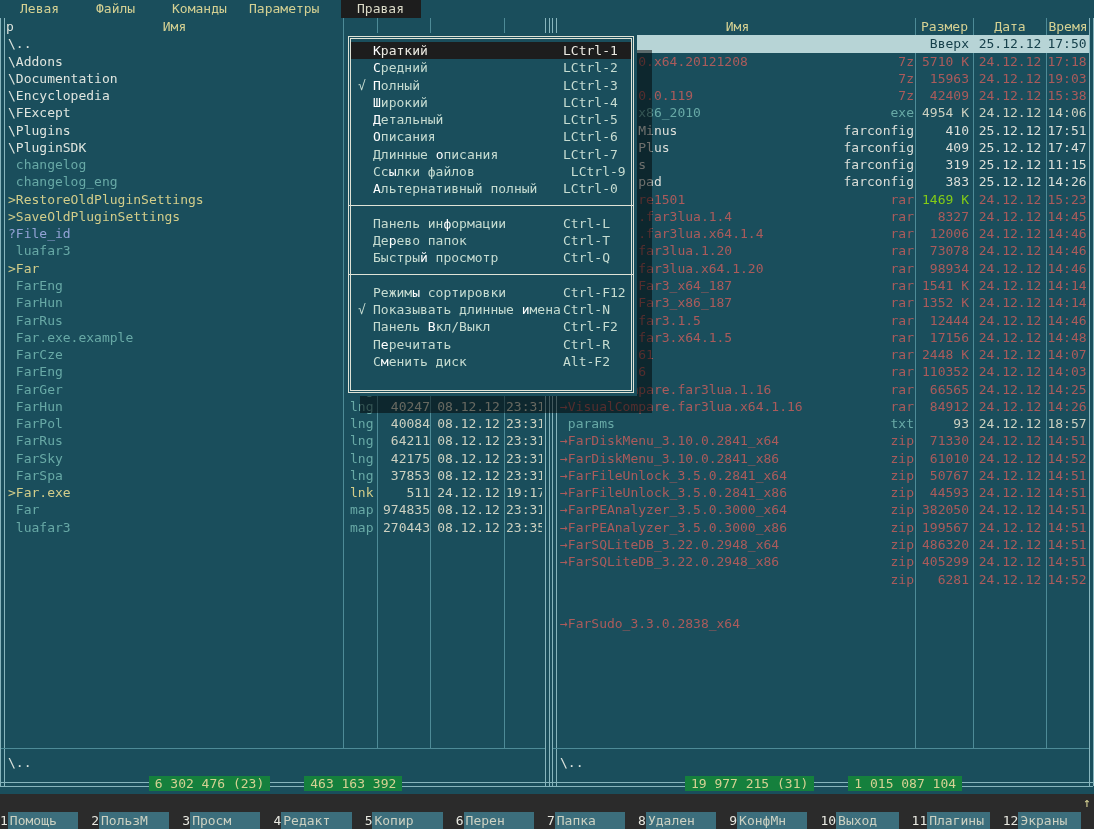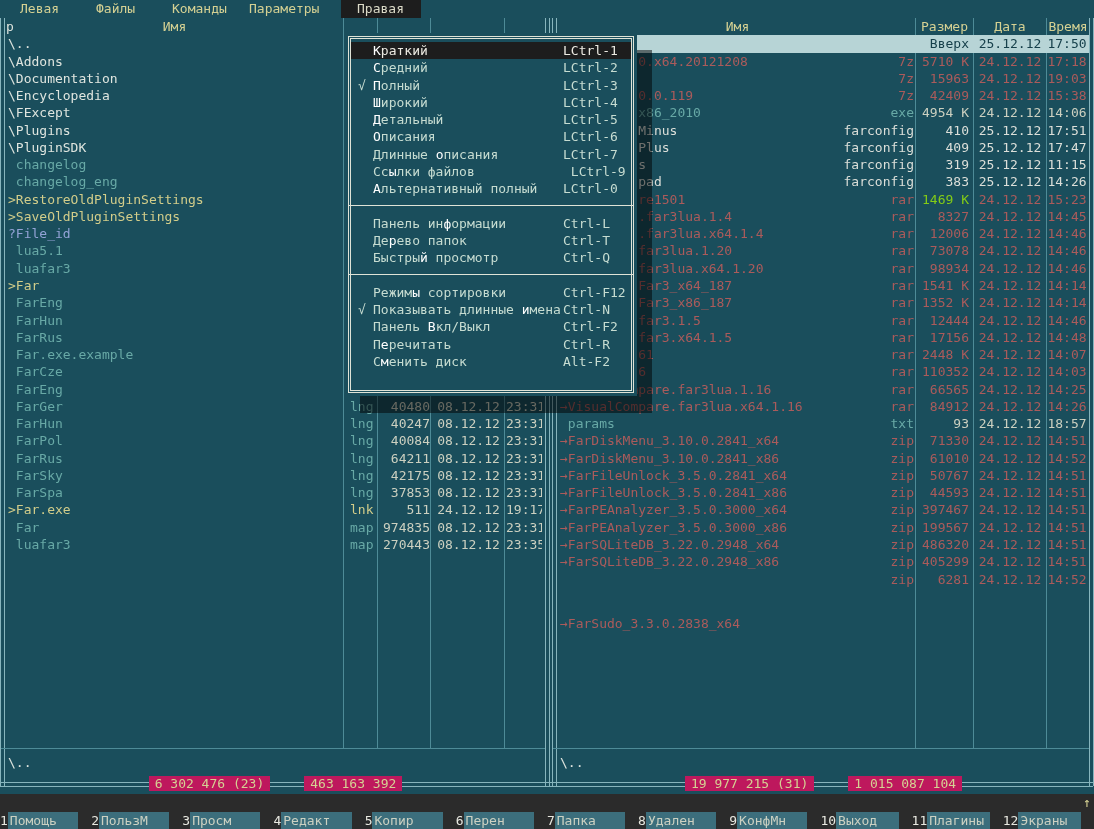--- a/index.html
+++ b/index.html
@@ -32,21 +32,21 @@
   .lp .c-date{left:426px;width:73px;text-align:center;}
   .lp .c-time{left:500px;width:36px;text-align:center;}
   
   .rp .c-name{left:2px;width:322px;}
   .rp .c-ext {left:254px;width:102px;text-align:right;}
   .rp .c-size{left:358px;width:53px;text-align:right;}
   .rp .c-date{left:416px;width:72px;text-align:center;}
   .rp .c-time{left:489px;width:40px;text-align:center;}
   .status{top:754px;height:17.27px;color:#dfe5df;white-space:pre;}
   .totals{top:776px;height:15px;display:flex;justify-content:center;gap:34px;align-items:center;z-index:3;}
-  .totals span{background:#be185d;color:#d5d193;padding:0 6px;line-height:15px;}
+  .totals span{background:#15803d;color:#d5d193;padding:0 6px;line-height:15px;}
   
   #dropdown{left:345px;top:33px;width:292px;height:363px;background:#1a4e5c;z-index:10;box-sizing:border-box;padding:3px;}
   #dropdown .frame{border:3px double #dfe3d7;height:100%;box-sizing:border-box;padding:3px 0;}
   .mi{position:relative;height:17.27px;line-height:17.27px;color:#c6dcd1;white-space:pre;}
   .mi .lbl{position:absolute;left:22px;}
   .mi .chk{position:absolute;left:7px;color:#c6dcd1;}
   .mi .sc{position:absolute;left:212px;}
   .mi .hot{color:#ffffff;}
   .mi.sel{background:#1d1d1d;color:#eceae2;}
   .mi.sel .hot{color:#ffffff;}
@@ -129,23 +129,20 @@
       <div class="frow">
         <span class="cell c-name" style="color: rgb(210, 205, 138);">&gt;RestoreOldPluginSettings</span>
       </div>
       <div class="frow">
         <span class="cell c-name" style="color: rgb(210, 205, 138);">&gt;SaveOldPluginSettings</span>
       </div>
       <div class="frow">
         <span class="cell c-name" style="color: rgb(147, 163, 214);">?File_id</span>
       </div>
       <div class="frow">
-        <span class="cell c-name" style="color: rgb(104, 169, 166);"> lua5.1</span>
-      </div>
-      <div class="frow">
         <span class="cell c-name" style="color: rgb(104, 169, 166);"> luafar3</span>
       </div>
       <div class="frow">
         <span class="cell c-name" style="color: rgb(210, 205, 138);">&gt;Far</span>
       </div>
       <div class="frow">
         <span class="cell c-name" style="color: rgb(104, 169, 166);"> FarEng</span>
       </div>
       <div class="frow">
         <span class="cell c-name" style="color: rgb(104, 169, 166);"> FarHun</span>
@@ -412,21 +409,21 @@
       <div class="frow">
         <span class="cell c-name" style="color: rgb(171, 91, 91);">→FarFileUnlock_3.5.0.2841_x86</span>
         <span class="cell c-ext" style="color: rgb(171, 91, 91);">zip</span>
         <span class="cell c-size" style="color: rgb(171, 91, 91);">44593</span>
         <span class="cell c-date" style="color: rgb(171, 91, 91);">24.12.12</span>
         <span class="cell c-time" style="color: rgb(171, 91, 91);">14:51</span>
       </div>
       <div class="frow">
         <span class="cell c-name" style="color: rgb(171, 91, 91);">→FarPEAnalyzer_3.5.0.3000_x64</span>
         <span class="cell c-ext" style="color: rgb(171, 91, 91);">zip</span>
-        <span class="cell c-size" style="color: rgb(171, 91, 91);">397467</span>
+        <span class="cell c-size" style="color: rgb(171, 91, 91);">382050</span>
         <span class="cell c-date" style="color: rgb(171, 91, 91);">24.12.12</span>
         <span class="cell c-time" style="color: rgb(171, 91, 91);">14:51</span>
       </div>
       <div class="frow">
         <span class="cell c-name" style="color: rgb(171, 91, 91);">→FarPEAnalyzer_3.5.0.3000_x86</span>
         <span class="cell c-ext" style="color: rgb(171, 91, 91);">zip</span>
         <span class="cell c-size" style="color: rgb(171, 91, 91);">199567</span>
         <span class="cell c-date" style="color: rgb(171, 91, 91);">24.12.12</span>
         <span class="cell c-time" style="color: rgb(171, 91, 91);">14:51</span>
       </div>

